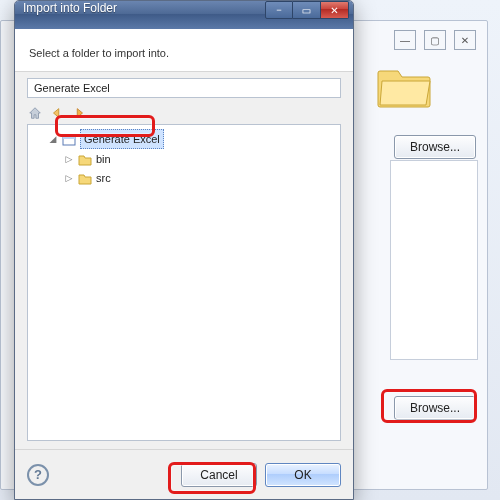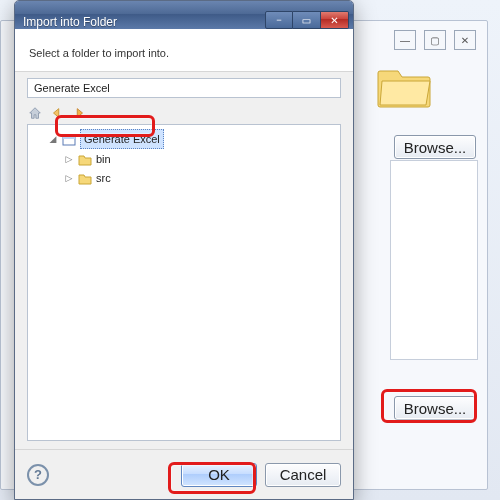--- a/index.html
+++ b/index.html
@@ -38,21 +38,21 @@
 
   
   .dialog {
     position: absolute; left: 14px; top: 0; width: 340px; height: 500px;
     background: #f0f0f0; border: 1px solid #5b6b85; border-radius: 5px 5px 0 0;
     box-shadow: 0 6px 22px rgba(0,0,0,0.35);
     display: flex; flex-direction: column;
   }
   .titlebar {
     height: 28px; background: linear-gradient(#6a85b0, #4e6a96 45%, #3e5a87 46%, #5b79a8);
-    border-radius: 4px 4px 0 0; display: flex; align-items: flex-end; padding: 0 4px 0 8px;
+    border-radius: 4px 4px 0 0; display: flex; align-items: flex-start; padding: 0 4px 0 8px;
     color: #fff; font-size: 12px;
   }
   .titlebar .title { flex: 1; text-shadow: 0 1px 1px rgba(0,0,0,.4);}
   .win-btns { display: flex; gap: 0; }
   .win-btn {
     width: 28px; height: 18px; border: 1px solid #2e4568; border-left: 0;
     background: linear-gradient(#6f8cb9, #4a6a9a);
     display: flex; align-items: center; justify-content: center; color: #fff; font-size: 10px;
   }
   .win-btn:first-child { border-left: 1px solid #2e4568; border-radius: 2px 0 0 2px; }
@@ -81,21 +81,21 @@
     height: 50px; border-top: 1px solid #d6d6d6; display: flex; align-items: center;
     padding: 0 12px; gap: 8px; background: #f0f0f0;
   }
   .help-ico {
     width: 22px; height: 22px; border: 2px solid #7b91ab; border-radius: 50%;
     display: flex; align-items: center; justify-content: center; color: #637a96; font-size: 13px; font-weight: bold;
     margin-right: auto;
   }
   .btn {
     min-width: 76px; height: 24px; border: 1px solid #8a98ab; border-radius: 3px;
-    background: linear-gradient(#fdfdfe, #e6ebf2); font-size: 15px; color: #222;
+    background: linear-gradient(#fdfdfe, #e6ebf2); font-size: 12px; color: #222;
     display: inline-flex; align-items: center; justify-content: center;
     box-shadow: inset 0 0 0 1px #fff;
   }
   .btn.primary {
     background: linear-gradient(#eaf3ff, #c7ddff 45%, #aecdfc 46%, #d2e5ff);
     border-color: #5f86c1;
   }
   .hl {
     position: absolute; border: 3px solid #e21b1b; border-radius: 6px; pointer-events: none;
     box-shadow: 0 0 0 1px rgba(255,255,255,.4) inset;
@@ -216,24 +216,24 @@
               <span>src</span>
             </span>
           </li>
         </ul>
       </li>
     </ul>
   </div>
 
   <div class="footer">
     <div class="help-ico">?</div>
+    <div class="btn">
+        <span>Cancel</span>
+      </div>
     <div class="btn primary">
         <span>OK</span>
-      </div>
-    <div class="btn">
-        <span>Cancel</span>
       </div>
   </div>
 </div>
 
 <div class="hl" style="left:55px; top:115px; width:100px; height:22px;"></div>
 <div class="hl" style="left:168px; top:462px; width:88px; height:32px;"></div>
 <div class="hl" style="left:381px; top:389px; width:96px; height:34px;"></div>
 
 </body></html>

